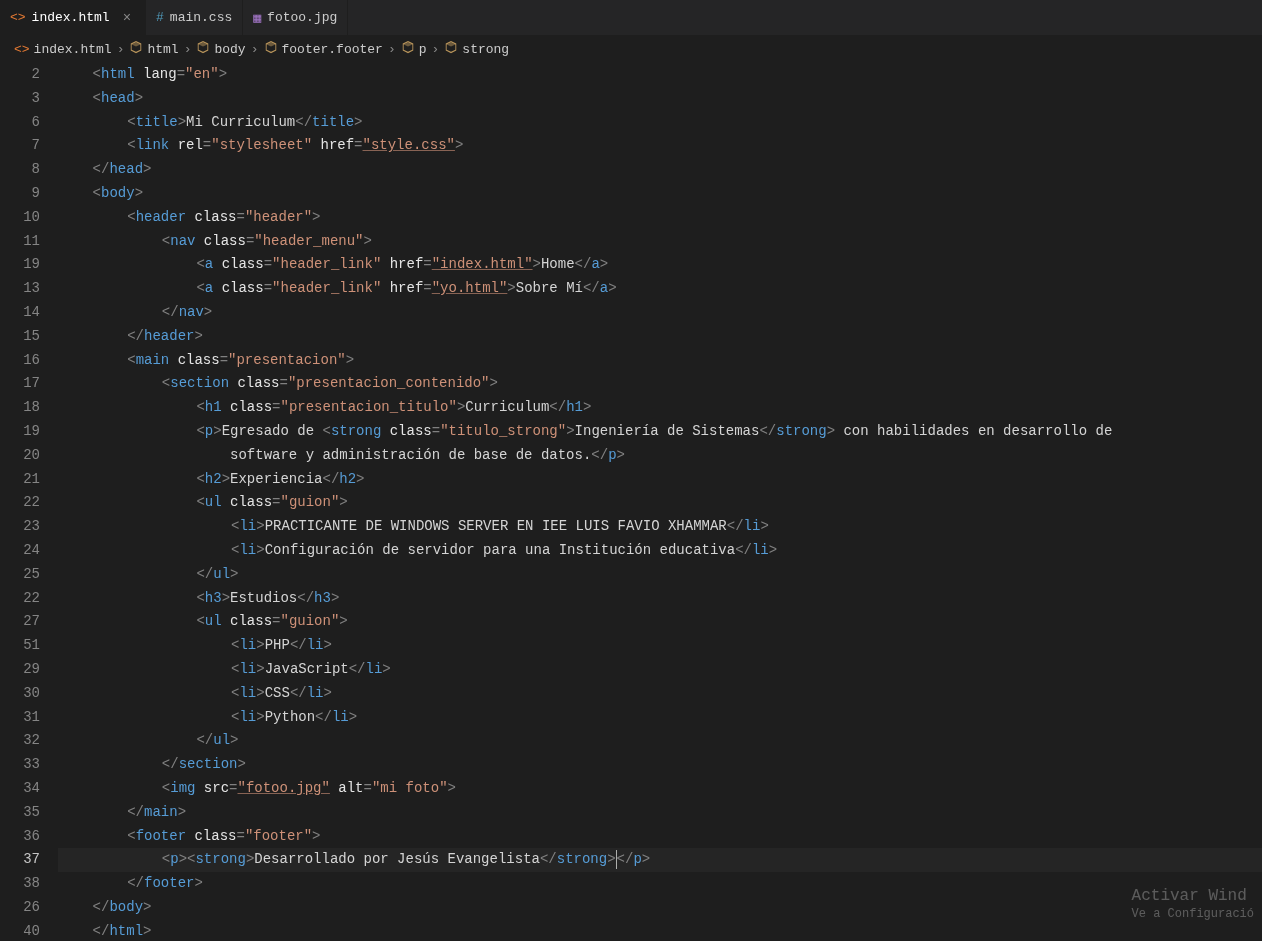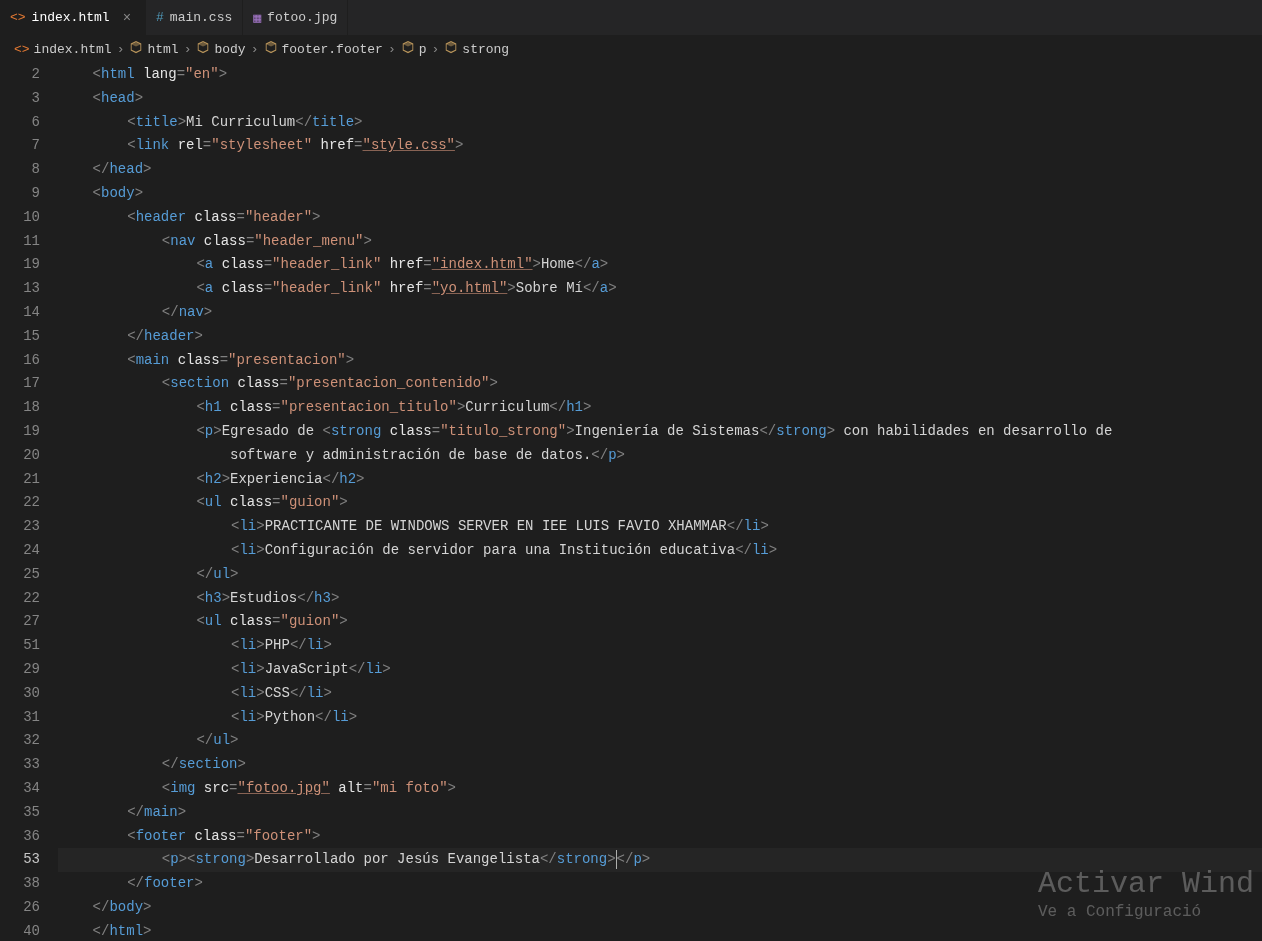--- a/index.html
+++ b/index.html
@@ -95,22 +95,22 @@
   vertical-align: middle;
 }
 .watermark {
   position: absolute;
   right: 8px;
   bottom: 20px;
   color: rgba(255,255,255,0.28);
   text-align: left;
   pointer-events: none;
 }
-.watermark .big { font-size: 30px; }
-.watermark .small { font-size: 16px; margin-top:2px;}
+.watermark .big { font-size: 16px; }
+.watermark .small { font-size: 12px; margin-top:2px;}
 </style>
 </head>
 <body>
 
 <div class="tab-bar">
   <div class="tab active">
     <span class="file-icon" style="color:#e37933">&lt;&gt;</span>
     <span class="tab-label">index.html</span>
     <span class="close-x">×</span>
   </div>
@@ -199,21 +199,21 @@
       <div class="line">27</div>
       <div class="line">51</div>
       <div class="line">29</div>
       <div class="line">30</div>
       <div class="line">31</div>
       <div class="line">32</div>
       <div class="line">33</div>
       <div class="line">34</div>
       <div class="line">35</div>
       <div class="line">36</div>
-      <div class="line current-line">53</div>
+      <div class="line current-line">37</div>
       <div class="line">38</div>
       <div class="line">26</div>
       <div class="line">40</div>
     </div>
   <div class="code"><div class="line"><span class="indent"></span>    <span class="gray">&lt;</span><span class="tagname">html</span> <span class="attrname">lang</span><span class="gray">=</span><span class="strval">"en"</span><span class="gray">&gt;</span></div><div class="line"><span class="indent"></span>    <span class="gray">&lt;</span><span class="tagname">head</span><span class="gray">&gt;</span></div><div class="line"><span class="indent"></span>    <span class="indent"></span>    <span class="gray">&lt;</span><span class="tagname">title</span><span class="gray">&gt;</span><span class="txt">Mi Curriculum</span><span class="gray">&lt;/</span><span class="tagname">title</span><span class="gray">&gt;</span></div><div class="line"><span class="indent"></span>    <span class="indent"></span>    <span class="gray">&lt;</span><span class="tagname">link</span> <span class="attrname">rel</span><span class="gray">=</span><span class="strval">"stylesheet"</span> <span class="attrname">href</span><span class="gray">=</span><span class="strval linked">"style.css"</span><span class="gray">&gt;</span></div><div class="line"><span class="indent"></span>    <span class="gray">&lt;/</span><span class="tagname">head</span><span class="gray">&gt;</span></div><div class="line"><span class="indent"></span>    <span class="gray">&lt;</span><span class="tagname">body</span><span class="gray">&gt;</span></div><div class="line"><span class="indent"></span>    <span class="indent"></span>    <span class="gray">&lt;</span><span class="tagname">header</span> <span class="attrname">class</span><span class="gray">=</span><span class="strval">"header"</span><span class="gray">&gt;</span></div><div class="line"><span class="indent"></span>    <span class="indent"></span>    <span class="indent"></span>    <span class="gray">&lt;</span><span class="tagname">nav</span> <span class="attrname">class</span><span class="gray">=</span><span class="strval">"header_menu"</span><span class="gray">&gt;</span></div><div class="line"><span class="indent"></span>    <span class="indent"></span>    <span class="indent"></span>    <span class="indent"></span>    <span class="gray">&lt;</span><span class="tagname">a</span> <span class="attrname">class</span><span class="gray">=</span><span class="strval">"header_link"</span> <span class="attrname">href</span><span class="gray">=</span><span class="strval linked">"index.html"</span><span class="gray">&gt;</span><span class="txt">Home</span><span class="gray">&lt;/</span><span class="tagname">a</span><span class="gray">&gt;</span></div><div class="line"><span class="indent"></span>    <span class="indent"></span>    <span class="indent"></span>    <span class="indent"></span>    <span class="gray">&lt;</span><span class="tagname">a</span> <span class="attrname">class</span><span class="gray">=</span><span class="strval">"header_link"</span> <span class="attrname">href</span><span class="gray">=</span><span class="strval linked">"yo.html"</span><span class="gray">&gt;</span><span class="txt">Sobre Mí</span><span class="gray">&lt;/</span><span class="tagname">a</span><span class="gray">&gt;</span></div><div class="line"><span class="indent"></span>    <span class="indent"></span>    <span class="indent"></span>    <span class="gray">&lt;/</span><span class="tagname">nav</span><span class="gray">&gt;</span></div><div class="line"><span class="indent"></span>    <span class="indent"></span>    <span class="gray">&lt;/</span><span class="tagname">header</span><span class="gray">&gt;</span></div><div class="line"><span class="indent"></span>    <span class="indent"></span>    <span class="gray">&lt;</span><span class="tagname">main</span> <span class="attrname">class</span><span class="gray">=</span><span class="strval">"presentacion"</span><span class="gray">&gt;</span></div><div class="line"><span class="indent"></span>    <span class="indent"></span>    <span class="indent"></span>    <span class="gray">&lt;</span><span class="tagname">section</span> <span class="attrname">class</span><span class="gray">=</span><span class="strval">"presentacion_contenido"</span><span class="gray">&gt;</span></div><div class="line"><span class="indent"></span>    <span class="indent"></span>    <span class="indent"></span>    <span class="indent"></span>    <span class="gray">&lt;</span><span class="tagname">h1</span> <span class="attrname">class</span><span class="gray">=</span><span class="strval">"presentacion_titulo"</span><span class="gray">&gt;</span><span class="txt">Curriculum</span><span class="gray">&lt;/</span><span class="tagname">h1</span><span class="gray">&gt;</span></div><div class="line"><span class="indent"></span>    <span class="indent"></span>    <span class="indent"></span>    <span class="indent"></span>    <span class="gray">&lt;</span><span class="tagname">p</span><span class="gray">&gt;</span><span class="txt">Egresado de </span><span class="gray">&lt;</span><span class="tagname">strong</span> <span class="attrname">class</span><span class="gray">=</span><span class="strval">"titulo_strong"</span><span class="gray">&gt;</span><span class="txt">Ingeniería de Sistemas</span><span class="gray">&lt;/</span><span class="tagname">strong</span><span class="gray">&gt;</span><span class="txt"> con habilidades en desarrollo de</span></div><div class="line"><span class="indent"></span>    <span class="indent"></span>    <span class="indent"></span>    <span class="indent"></span>        <span class="txt">software y administración de base de datos.</span><span class="gray">&lt;/</span><span class="tagname">p</span><span class="gray">&gt;</span></div><div class="line"><span class="indent"></span>    <span class="indent"></span>    <span class="indent"></span>    <span class="indent"></span>    <span class="gray">&lt;</span><span class="tagname">h2</span><span class="gray">&gt;</span><span class="txt">Experiencia</span><span class="gray">&lt;/</span><span class="tagname">h2</span><span class="gray">&gt;</span></div><div class="line"><span class="indent"></span>    <span class="indent"></span>    <span class="indent"></span>    <span class="indent"></span>    <span class="gray">&lt;</span><span class="tagname">ul</span> <span class="attrname">class</span><span class="gray">=</span><span class="strval">"guion"</span><span class="gray">&gt;</span></div><div class="line"><span class="indent"></span>    <span class="indent"></span>    <span class="indent"></span>    <span class="indent"></span>    <span class="indent"></span>    <span class="gray">&lt;</span><span class="tagname">li</span><span class="gray">&gt;</span><span class="txt">PRACTICANTE DE WINDOWS SERVER EN IEE LUIS FAVIO XHAMMAR</span><span class="gray">&lt;/</span><span class="tagname">li</span><span class="gray">&gt;</span></div><div class="line"><span class="indent"></span>    <span class="indent"></span>    <span class="indent"></span>    <span class="indent"></span>    <span class="indent"></span>    <span class="gray">&lt;</span><span class="tagname">li</span><span class="gray">&gt;</span><span class="txt">Configuración de servidor para una Institución educativa</span><span class="gray">&lt;/</span><span class="tagname">li</span><span class="gray">&gt;</span></div><div class="line"><span class="indent"></span>    <span class="indent"></span>    <span class="indent"></span>    <span class="indent"></span>    <span class="gray">&lt;/</span><span class="tagname">ul</span><span class="gray">&gt;</span></div><div class="line"><span class="indent"></span>    <span class="indent"></span>    <span class="indent"></span>    <span class="indent"></span>    <span class="gray">&lt;</span><span class="tagname">h3</span><span class="gray">&gt;</span><span class="txt">Estudios</span><span class="gray">&lt;/</span><span class="tagname">h3</span><span class="gray">&gt;</span></div><div class="line"><span class="indent"></span>    <span class="indent"></span>    <span class="indent"></span>    <span class="indent"></span>    <span class="gray">&lt;</span><span class="tagname">ul</span> <span class="attrname">class</span><span class="gray">=</span><span class="strval">"guion"</span><span class="gray">&gt;</span></div><div class="line"><span class="indent"></span>    <span class="indent"></span>    <span class="indent"></span>    <span class="indent"></span>    <span class="indent"></span>    <span class="gray">&lt;</span><span class="tagname">li</span><span class="gray">&gt;</span><span class="txt">PHP</span><span class="gray">&lt;/</span><span class="tagname">li</span><span class="gray">&gt;</span></div><div class="line"><span class="indent"></span>    <span class="indent"></span>    <span class="indent"></span>    <span class="indent"></span>    <span class="indent"></span>    <span class="gray">&lt;</span><span class="tagname">li</span><span class="gray">&gt;</span><span class="txt">JavaScript</span><span class="gray">&lt;/</span><span class="tagname">li</span><span class="gray">&gt;</span></div><div class="line"><span class="indent"></span>    <span class="indent"></span>    <span class="indent"></span>    <span class="indent"></span>    <span class="indent"></span>    <span class="gray">&lt;</span><span class="tagname">li</span><span class="gray">&gt;</span><span class="txt">CSS</span><span class="gray">&lt;/</span><span class="tagname">li</span><span class="gray">&gt;</span></div><div class="line"><span class="indent"></span>    <span class="indent"></span>    <span class="indent"></span>    <span class="indent"></span>    <span class="indent"></span>    <span class="gray">&lt;</span><span class="tagname">li</span><span class="gray">&gt;</span><span class="txt">Python</span><span class="gray">&lt;/</span><span class="tagname">li</span><span class="gray">&gt;</span></div><div class="line"><span class="indent"></span>    <span class="indent"></span>    <span class="indent"></span>    <span class="indent"></span>    <span class="gray">&lt;/</span><span class="tagname">ul</span><span class="gray">&gt;</span></div><div class="line"><span class="indent"></span>    <span class="indent"></span>    <span class="indent"></span>    <span class="gray">&lt;/</span><span class="tagname">section</span><span class="gray">&gt;</span></div><div class="line"><span class="indent"></span>    <span class="indent"></span>    <span class="indent"></span>    <span class="gray">&lt;</span><span class="tagname">img</span> <span class="attrname">src</span><span class="gray">=</span><span class="strval linked">"fotoo.jpg"</span> <span class="attrname">alt</span><span class="gray">=</span><span class="strval">"mi foto"</span><span class="gray">&gt;</span></div><div class="line"><span class="indent"></span>    <span class="indent"></span>    <span class="gray">&lt;/</span><span class="tagname">main</span><span class="gray">&gt;</span></div><div class="line"><span class="indent"></span>    <span class="indent"></span>    <span class="gray">&lt;</span><span class="tagname">footer</span> <span class="attrname">class</span><span class="gray">=</span><span class="strval">"footer"</span><span class="gray">&gt;</span></div><div class="line linehl"><span class="indent"></span>    <span class="indent"></span>    <span class="indent"></span>    <span class="gray">&lt;</span><span class="tagname">p</span><span class="gray">&gt;</span><span class="gray">&lt;</span><span class="tagname">strong</span><span class="gray">&gt;</span><span class="txt">Desarrollado por Jesús Evangelista</span><span class="gray">&lt;/</span><span class="tagname">strong</span><span class="gray">&gt;</span><span class="cursor-cell"></span><span class="gray">&lt;/</span><span class="tagname">p</span><span class="gray">&gt;</span></div><div class="line"><span class="indent"></span>    <span class="indent"></span>    <span class="gray">&lt;/</span><span class="tagname">footer</span><span class="gray">&gt;</span></div><div class="line"><span class="indent"></span>    <span class="gray">&lt;/</span><span class="tagname">body</span><span class="gray">&gt;</span></div><div class="line"><span class="indent"></span>    <span class="gray">&lt;/</span><span class="tagname">html</span><span class="gray">&gt;</span></div></div>
 </div>
 
 <div class="watermark">
   <div class="big">Activar Wind</div>
   <div class="small">Ve a Configuració</div>

